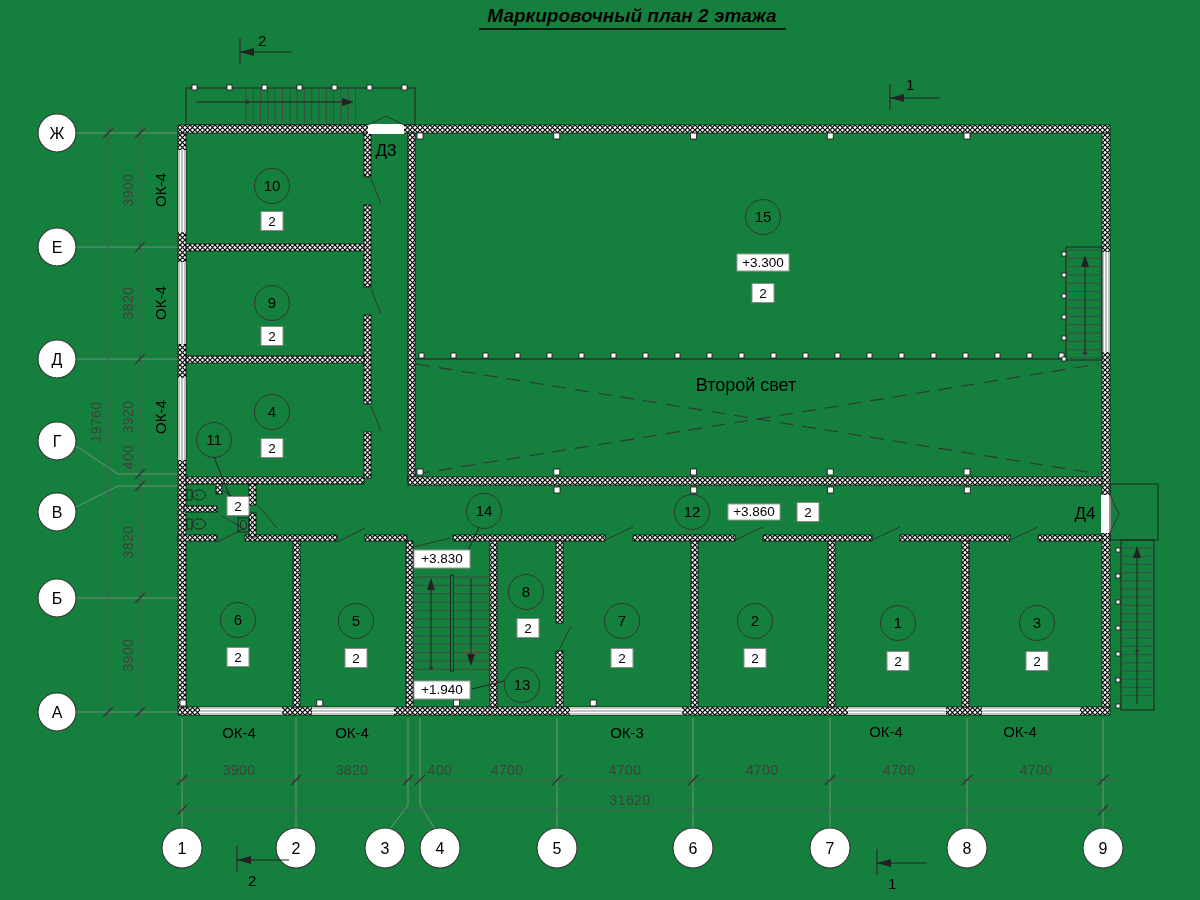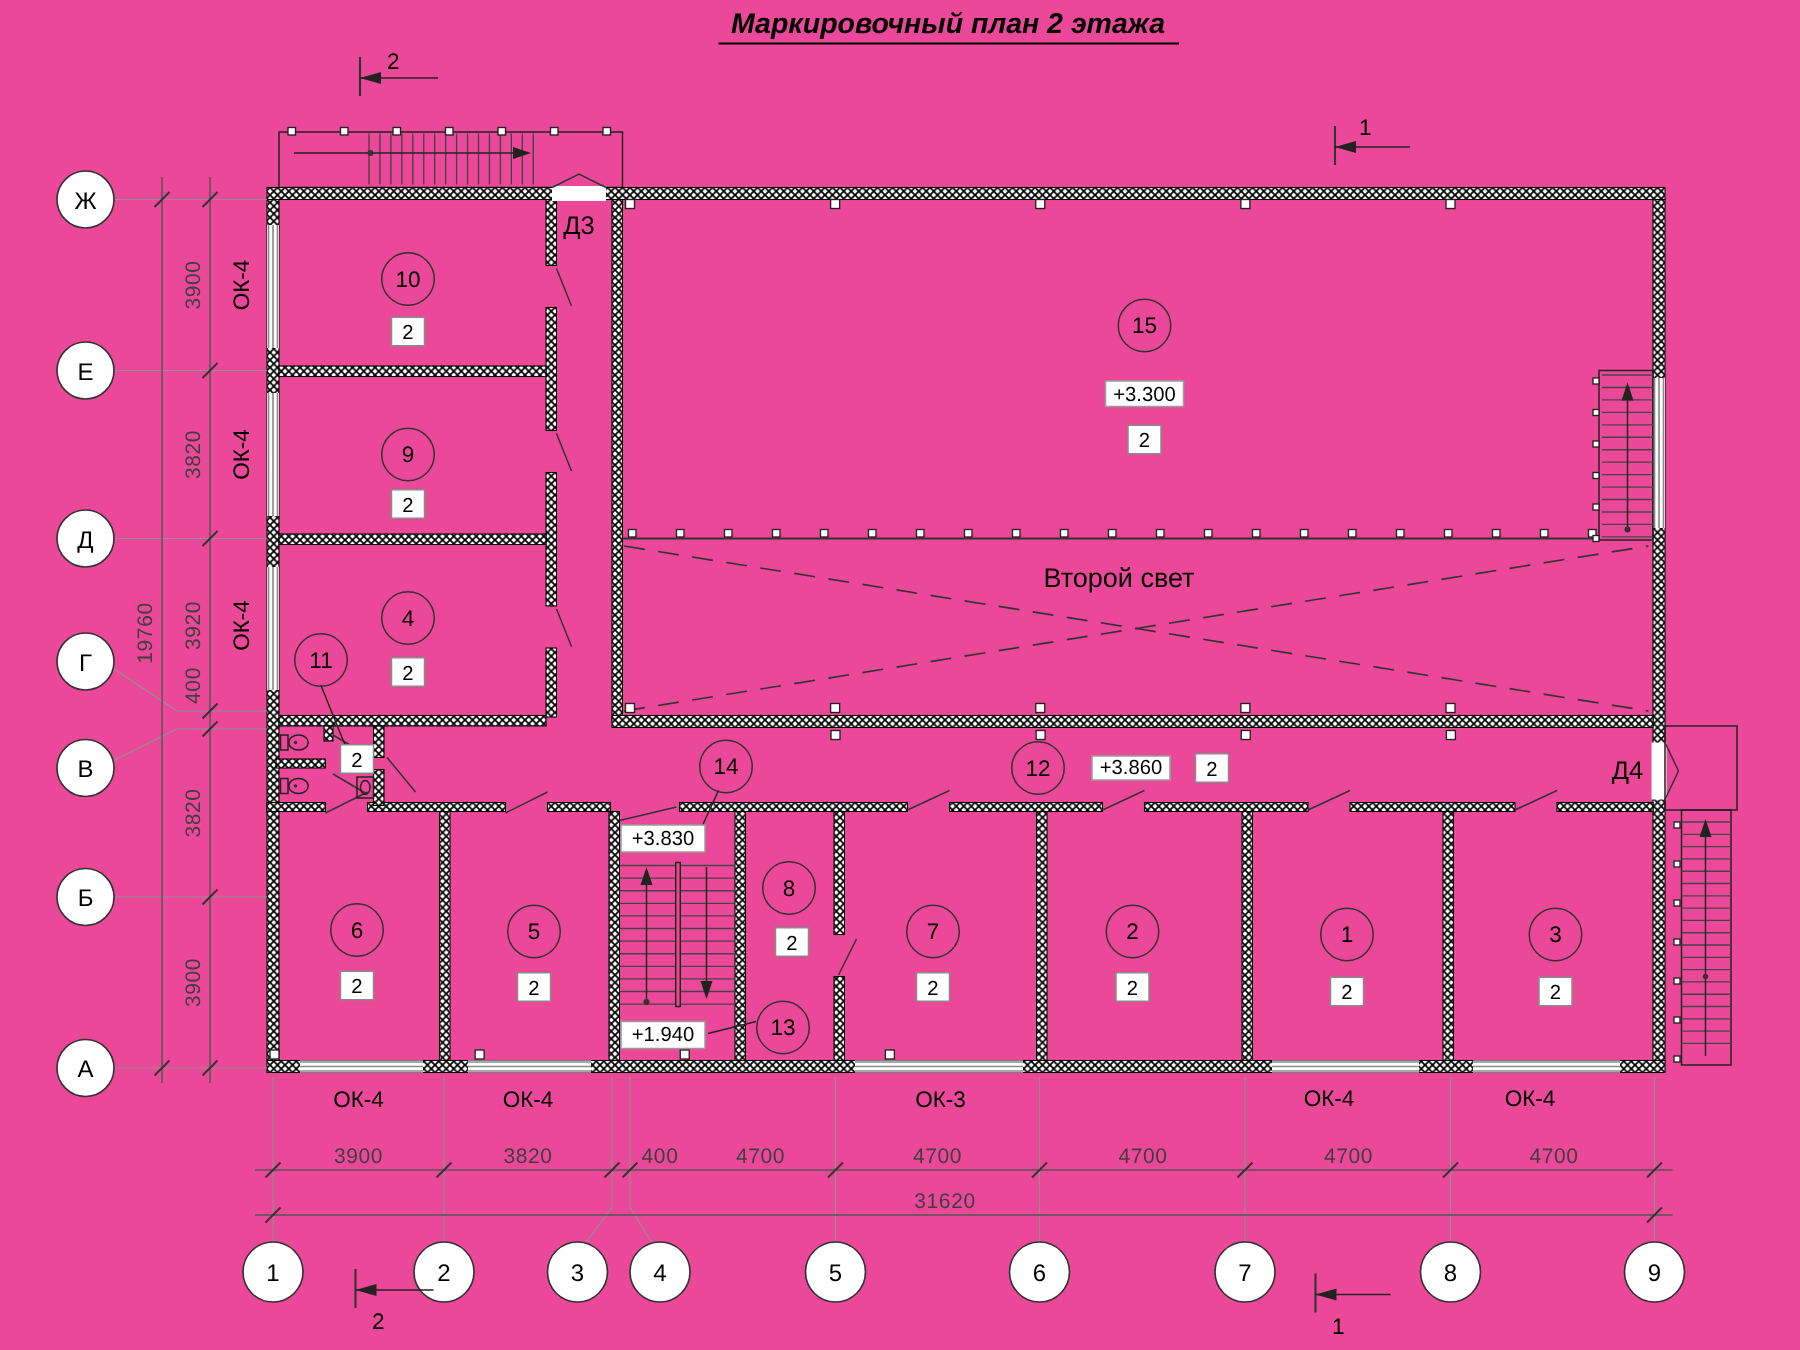--- a/index.html
+++ b/index.html
@@ -1,16 +1,16 @@
 <!DOCTYPE html>
 <html><head>
 <meta charset="utf-8">
 <style>
   html,body{margin:0;padding:0;background:#fff;}
-  #stage{width:1200px;height:900px;background:#ec4899;position:relative;overflow:hidden;}
+  #stage{width:1200px;height:900px;background:#15803d;position:relative;overflow:hidden;}
   svg{display:block;}
   text{font-family:"Liberation Sans",sans-serif;fill:#000;}
   .wall{fill:url(#hatch);stroke:#000;stroke-width:.7;}
   .thin{stroke:#222;stroke-width:1;fill:none;}
   .thin2{stroke:#333;stroke-width:1.4;fill:none;}
   .swing{stroke:#333;stroke-width:1;fill:none;}
   .win{stroke:#8a8a8a;stroke-width:1.1;}
   .gap{fill:#fff;}
   .ext{stroke:#909090;stroke-width:.8;}
   .dimline{stroke:#555;stroke-width:1;}

